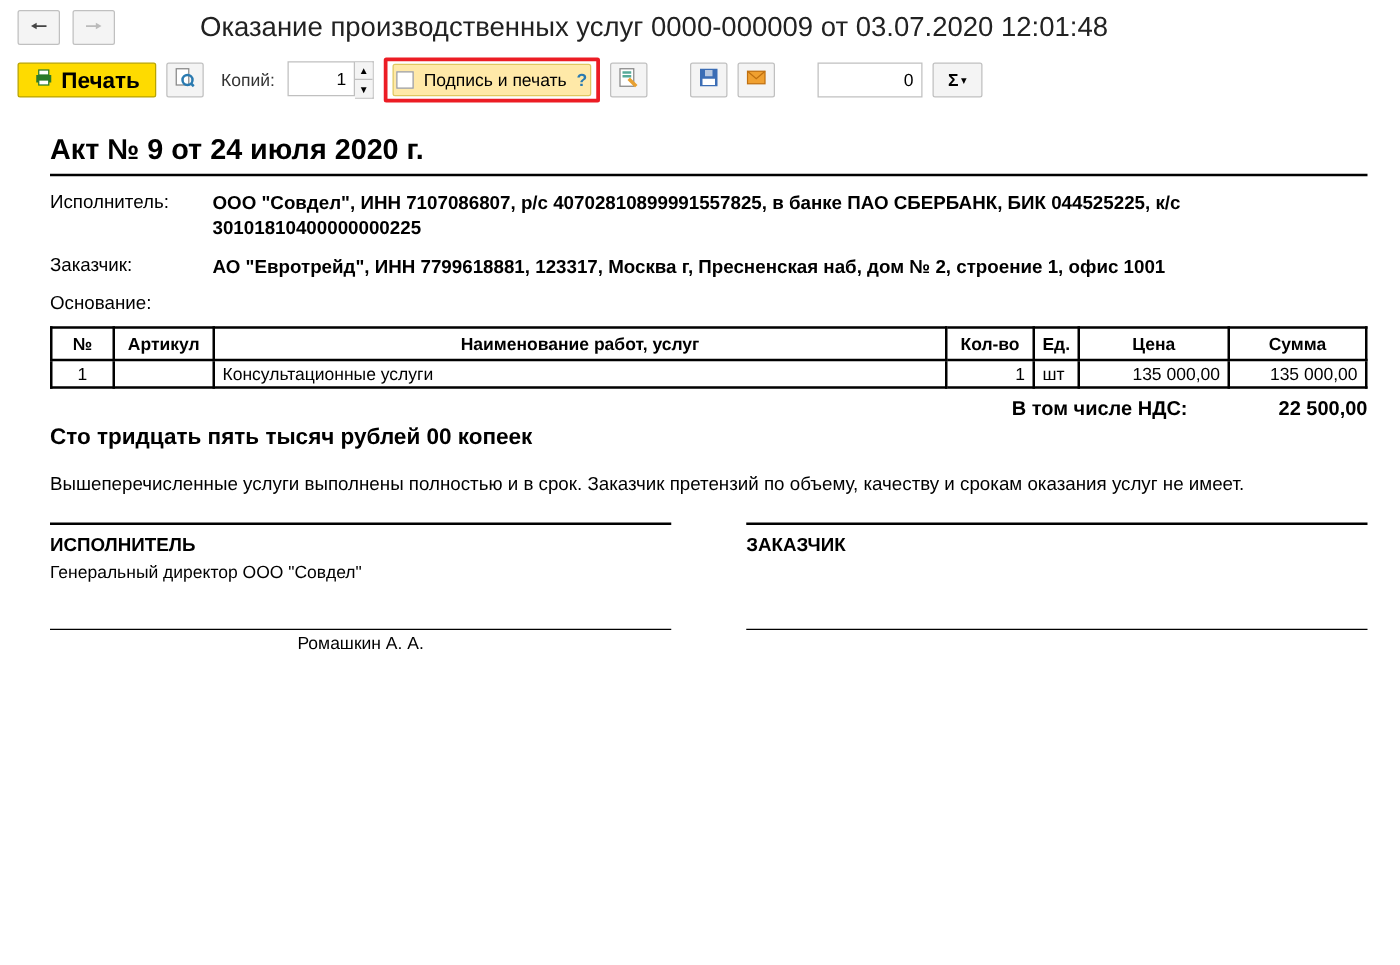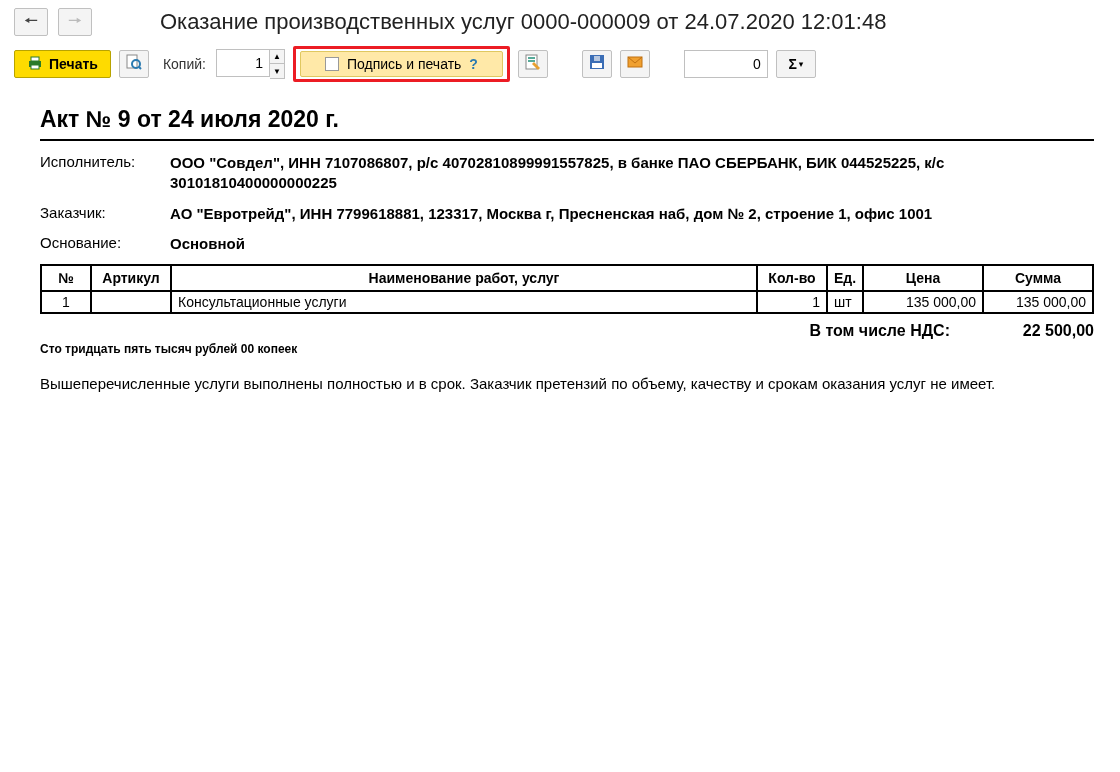--- a/index.html
+++ b/index.html
@@ -42,21 +42,21 @@
       padding: 6px 14px;
       gap: 8px;
     }
     .btn-print {
       background: #fedb00;
       border: 1px solid #b8a300;
       padding: 4px 12px;
       display: flex;
       align-items: center;
       gap: 6px;
-      font-size: 14px;
+      font-size: 18px;
       font-weight: bold;
       cursor: pointer;
       border-radius: 2px;
       height: 28px;
     }
     .btn-print svg { width: 16px; height: 16px; }
     .tb-btn {
       width: 30px;
       height: 28px;
       border: 1px solid #c0c0c0;
@@ -107,21 +107,21 @@
       align-items: center;
       padding: 2px 4px;
       border-radius: 2px;
       gap: 6px;
     }
     .sign-seal-inner {
       display: flex;
       align-items: center;
       background: #ffe9a8;
       border: 1px solid #e0c860;
-      padding: 3px 24px;
+      padding: 3px 2px;
       gap: 8px;
       border-radius: 2px;
       height: 26px;
       justify-content: space-between;
     }
     .checkbox {
       width: 14px;
       height: 14px;
       border: 1px solid #999;
       background: #fff;
@@ -219,21 +219,21 @@
       gap: 24px;
     }
     .totals-label { text-align: right; }
     .totals-value { width: 120px; text-align: right; }
 
     .summary-small {
       font-size: 14px;
       margin-top: 12px;
     }
     .summary-words {
-      font-size: 12px;
+      font-size: 18px;
       font-weight: bold;
       margin-top: 2px;
     }
     .disclaimer {
       font-size: 15px;
       margin-top: 18px;
       line-height: 1.35;
     }
 
     .sign-section {
@@ -266,21 +266,21 @@
       margin-top: 2px;
     }
     .spacer-left { margin-left: 18px; }
   </style>
 </head>
 <body>
 
 <div class="top-bar">
   <div class="nav-btn">🠔</div>
   <div class="nav-btn disabled">🠖</div>
-  <div class="page-title">Оказание производственных услуг 0000-000009 от 24.07.2020 12:01:48</div>
+  <div class="page-title">Оказание производственных услуг 0000-000009 от 03.07.2020 12:01:48</div>
 </div>
 
 <div class="toolbar">
   <button class="btn-print">
     <span>
       <svg viewBox="0 0 16 16">
           <rect x="2" y="6" width="12" height="6" fill="#2a7a2a"></rect>
           <rect x="4" y="2" width="8" height="4" fill="#fff" stroke="#2a7a2a"></rect>
           <rect x="4" y="10" width="8" height="4" fill="#fff" stroke="#2a7a2a"></rect>
         </svg>
@@ -363,21 +363,20 @@
   <div class="field-row">
     <div class="field-label">Исполнитель:</div>
     <div class="field-value">ООО "Совдел", ИНН 7107086807, р/с 40702810899991557825, в банке ПАО СБЕРБАНК, БИК 044525225, к/с 30101810400000000225</div>
   </div>
   <div class="field-row">
     <div class="field-label">Заказчик:</div>
     <div class="field-value">АО "Евротрейд", ИНН 7799618881, 123317, Москва г, Пресненская наб, дом № 2, строение 1, офис 1001</div>
   </div>
   <div class="field-row">
     <div class="field-label">Основание:</div>
-    <div class="field-value">Основной</div>
   </div>
 
   <table class="items">
     <tbody>
         <tr>
       <th class="col-num">№</th>
       <th class="col-art">Артикул</th>
       <th class="col-name">Наименование работ, услуг</th>
       <th class="col-qty">Кол-во</th>
       <th class="col-unit">Ед.</th>
@@ -399,13 +398,30 @@
   <div class="totals">
     <div class="totals-row">
       <div class="totals-label">В том числе НДС:</div>
       <div class="totals-value">22 500,00</div>
     </div>
   </div>
 
   <div class="summary-words">Сто тридцать пять тысяч рублей 00 копеек</div>
   <div class="disclaimer">Вышеперечисленные услуги выполнены полностью и в срок. Заказчик претензий по объему, качеству и срокам оказания услуг не имеет.</div>
 
+  <div class="sign-section">
+    <div class="sign-col">
+      <div class="sign-line-top">
+        <div class="sign-header">ИСПОЛНИТЕЛЬ</div>
+        <div class="sign-sub">Генеральный директор ООО "Совдел"</div>
+      </div>
+      <div class="sign-line-bottom"></div>
+      <div class="sign-name">Ромашкин А. А.</div>
+    </div>
+    <div class="sign-col">
+      <div class="sign-line-top">
+        <div class="sign-header">ЗАКАЗЧИК</div>
+        <div class="sign-sub">&nbsp;</div>
+      </div>
+      <div class="sign-line-bottom"></div>
+    </div>
+  </div>
 </div>
 
 </body></html>

